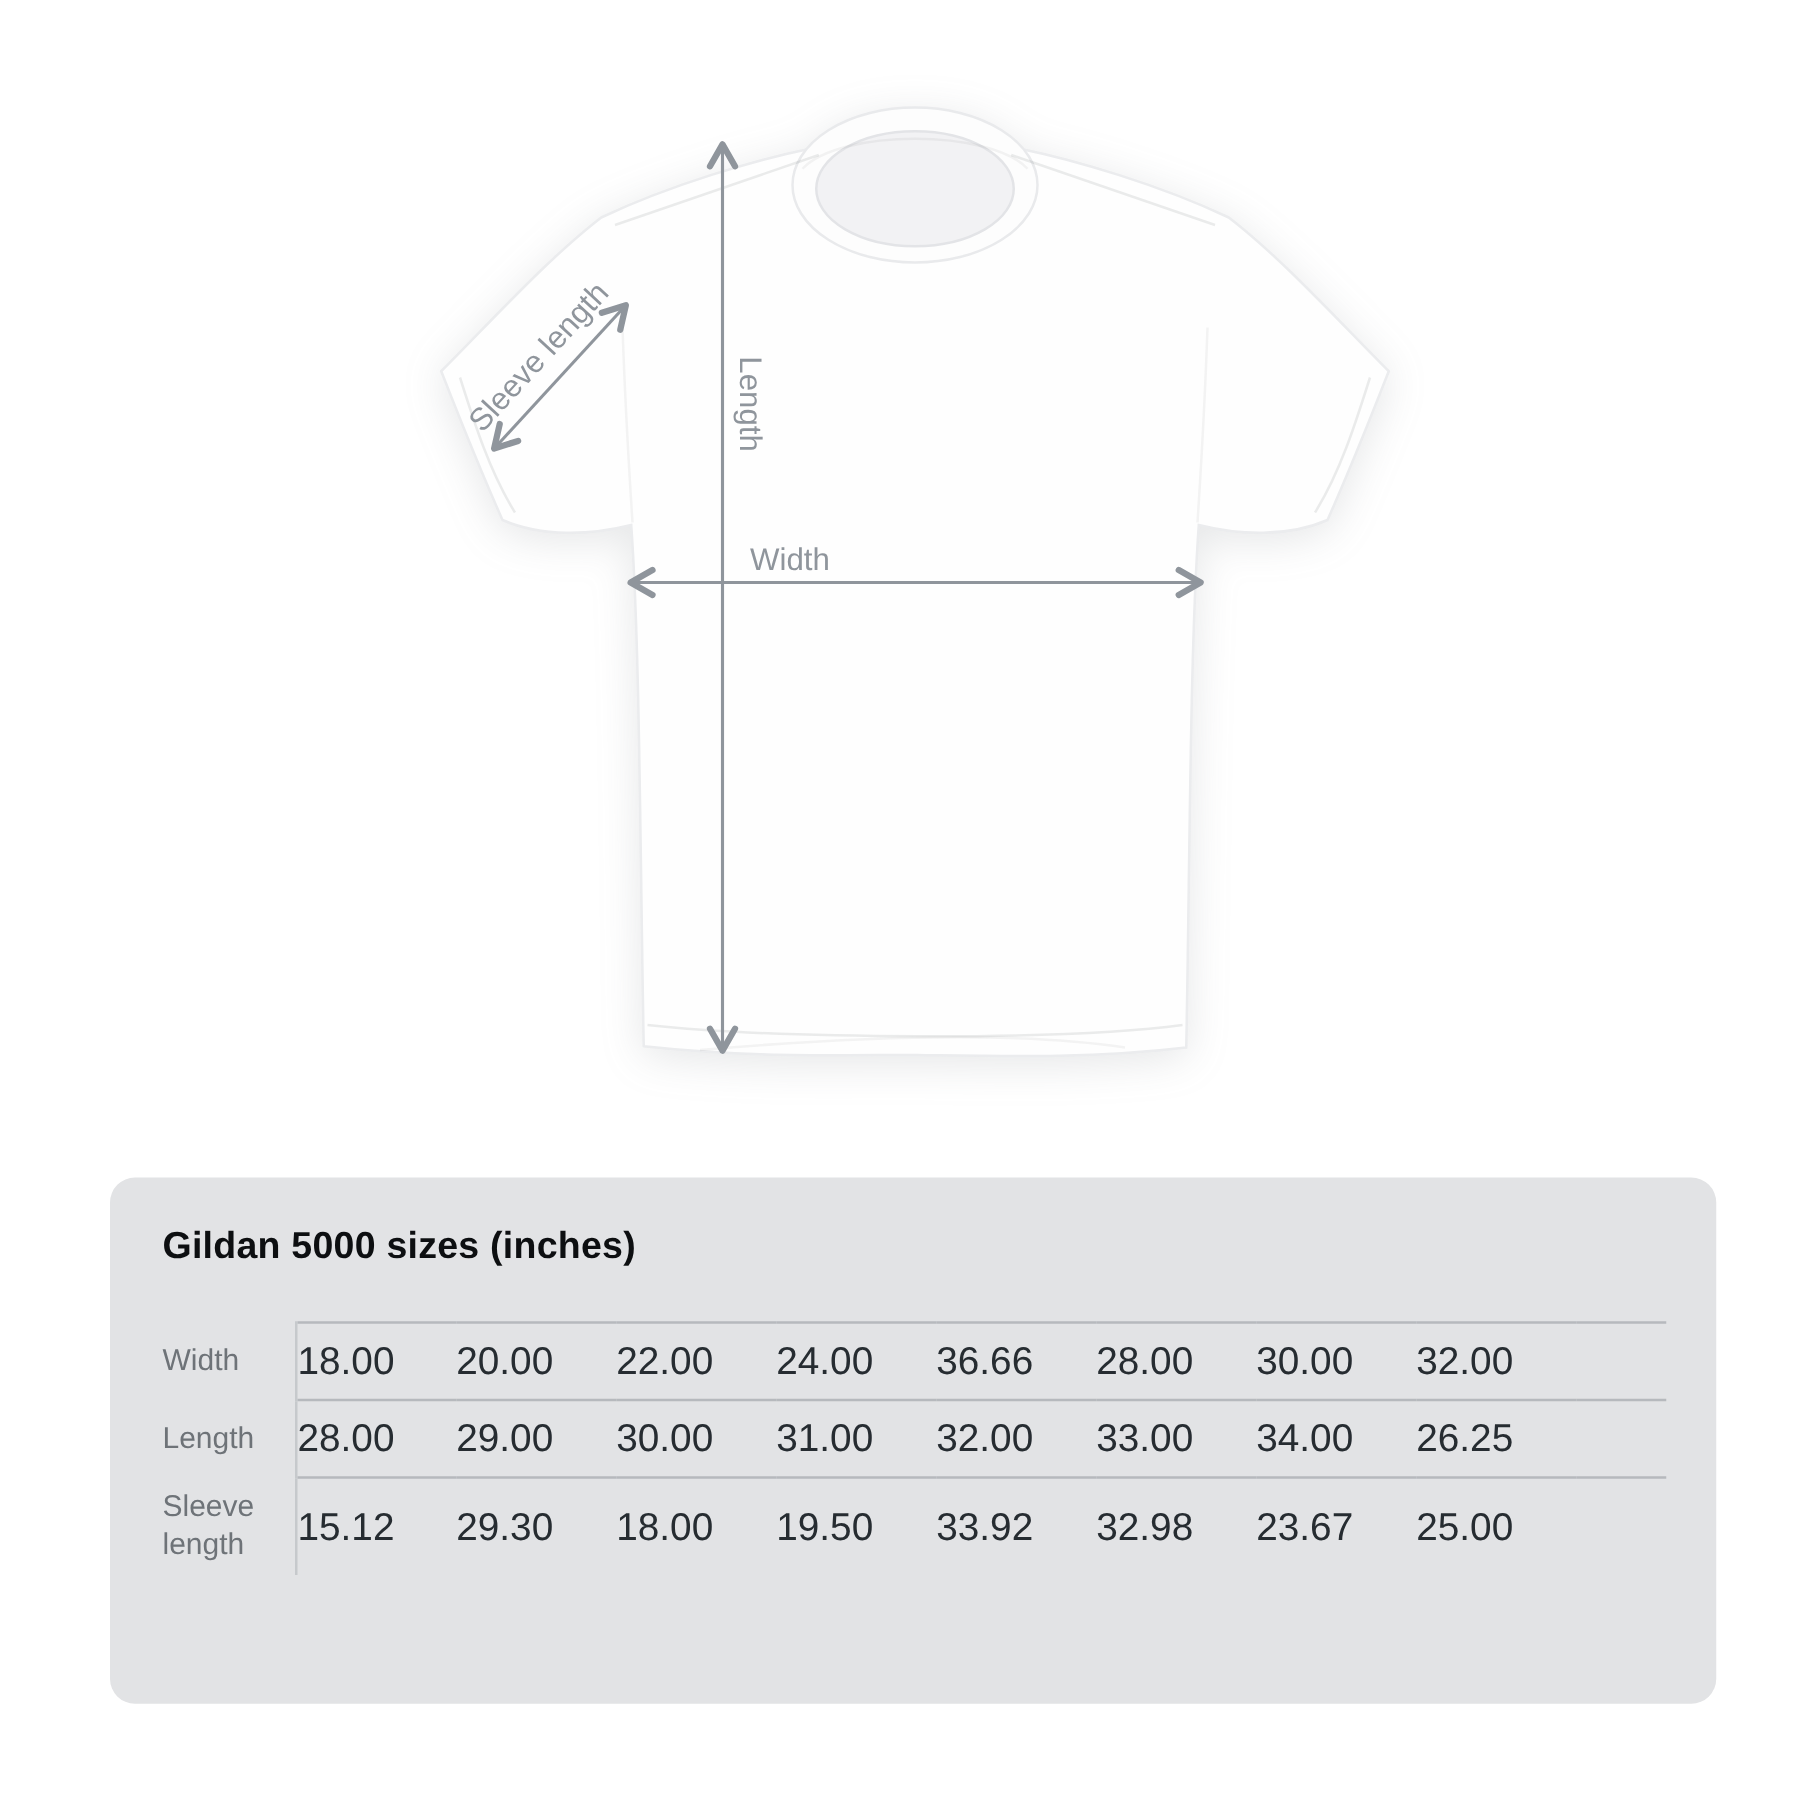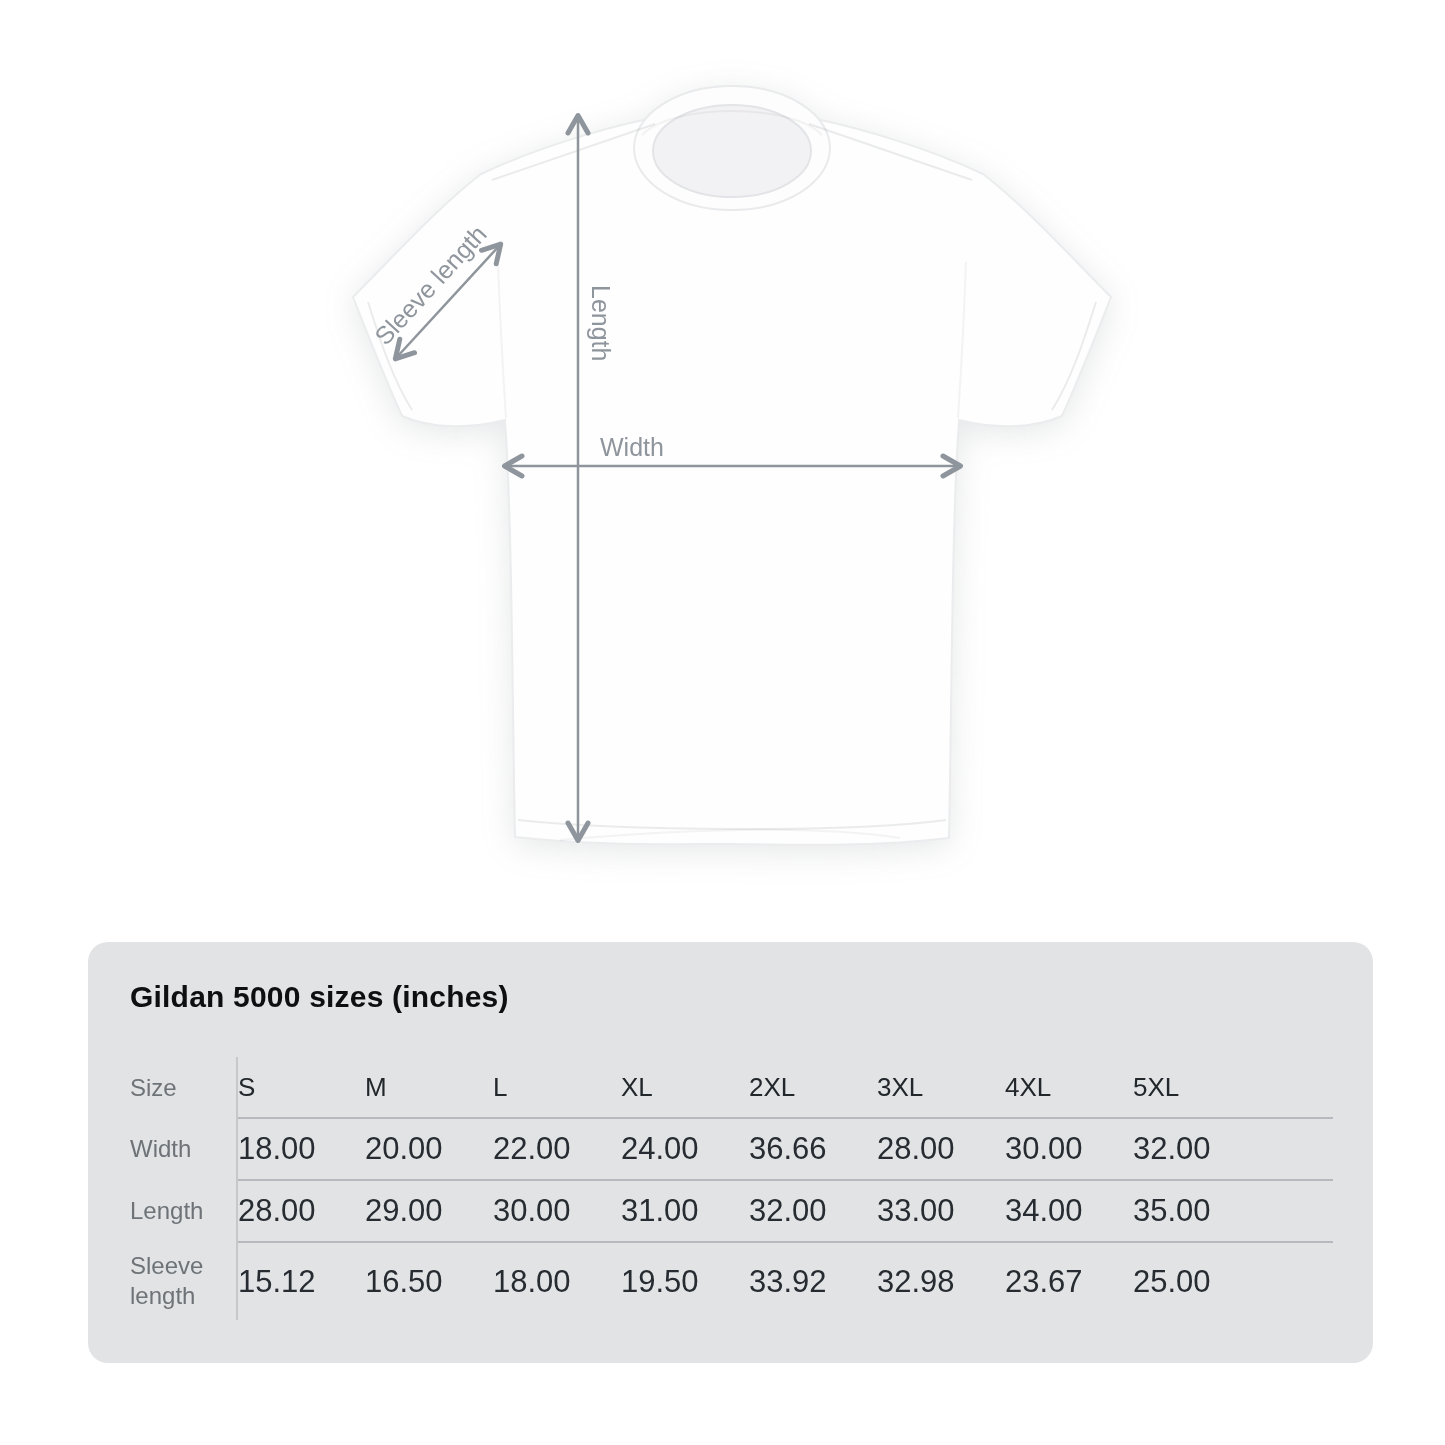--- a/index.html
+++ b/index.html
@@ -112,32 +112,20 @@
         <col style="width:128px">
         <col style="width:128px">
         <col style="width:128px">
       <col style="width:128px">
         <col style="width:128px">
         <col style="width:128px">
         <col style="width:128px">
       <col style="width:72px">
     </colgroup>
     <tbody>
-      <tr class="hdr">
-        <th class="lbl">Size</th>
-        <th class="colh">S</th>
-        <th class="colh">M</th>
-        <th class="colh">L</th>
-        <th class="colh">XL</th>
-        <th class="colh">2XL</th>
-        <th class="colh">3XL</th>
-        <th class="colh">4XL</th>
-        <th class="colh">5XL</th>
-        <th class="spacer"></th>
-      </tr>
       <tr class="data r1">
         <th class="lbl">Width</th>
         <td class="val">18.00</td>
         <td class="val">20.00</td>
         <td class="val">22.00</td>
         <td class="val">24.00</td>
         <td class="val">36.66</td>
         <td class="val">28.00</td>
         <td class="val">30.00</td>
         <td class="val">32.00</td>
@@ -145,27 +133,27 @@
       </tr>
       <tr class="data r2">
         <th class="lbl">Length</th>
         <td class="val">28.00</td>
         <td class="val">29.00</td>
         <td class="val">30.00</td>
         <td class="val">31.00</td>
         <td class="val">32.00</td>
         <td class="val">33.00</td>
         <td class="val">34.00</td>
-        <td class="val">35.00</td>
+        <td class="val">26.25</td>
         <td class="spacer"></td>
       </tr>
       <tr class="data r3">
         <th class="lbl">Sleeve length</th>
         <td class="val">15.12</td>
-        <td class="val">16.50</td>
+        <td class="val">29.30</td>
         <td class="val">18.00</td>
         <td class="val">19.50</td>
         <td class="val">33.92</td>
         <td class="val">32.98</td>
         <td class="val">23.67</td>
         <td class="val">25.00</td>
         <td class="spacer"></td>
       </tr>
     </tbody>
   </table>

